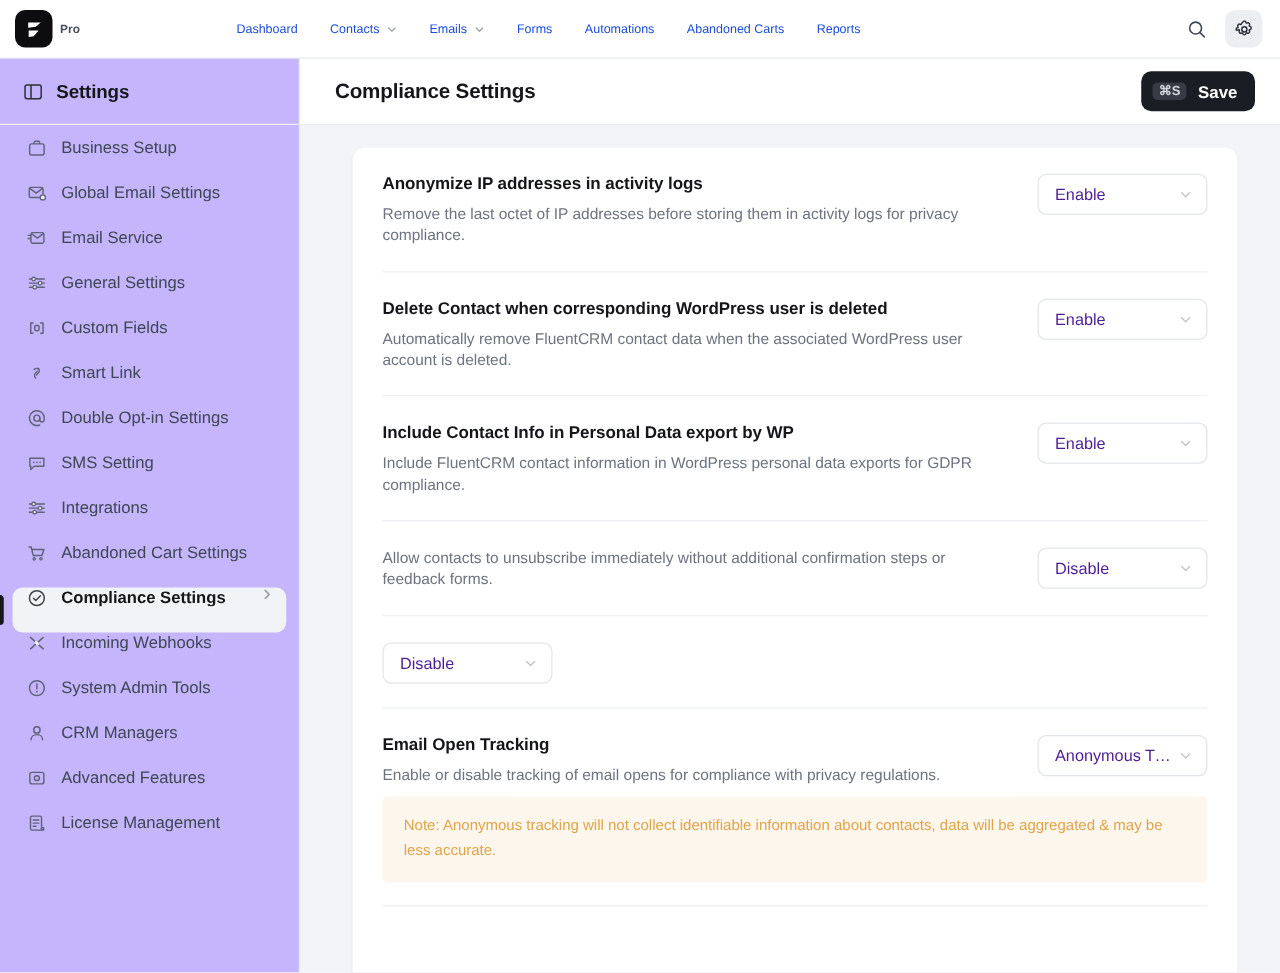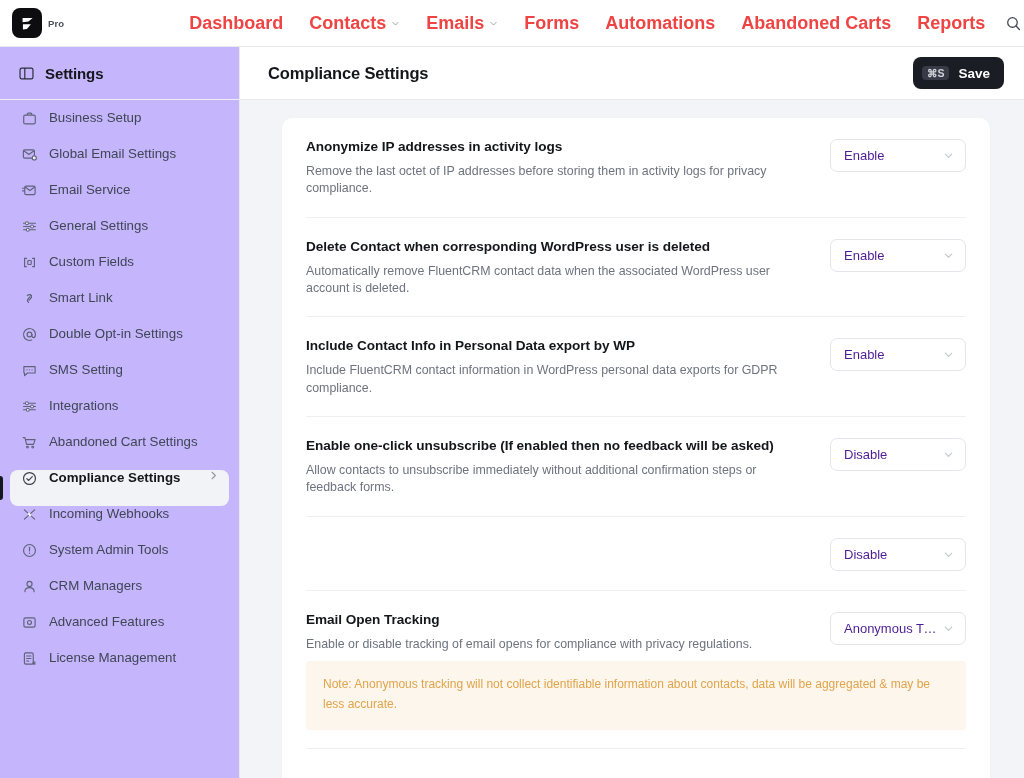--- a/index.html
+++ b/index.html
@@ -27,21 +27,21 @@
     width: 30px; height: 30px; border-radius: 8px;
     background: #0d0d0f;
     display: flex; align-items: center; justify-content: center;
   }
   .brand-pro { font-size: 9.5px; color: #4b5059; font-weight: 600; letter-spacing: .1px; }
 
   .nav-items { display: flex; align-items: center; gap: 0; margin-left: 112px; }
   .nav-item {
     display: flex; align-items: center; gap: 5px;
     padding: 6px 13px;
-    font-size: 18px; color: #ef4444; font-weight: 700;
+    font-size: 10px; color: #1d4ed8; font-weight: 400;
     cursor: pointer; border-radius: 6px; white-space: nowrap;
   }
   .chev-sm { width: 9px; height: 9px; display: inline-block; opacity: .65; }
 
   .nav-right { margin-left: auto; display: flex; align-items: center; gap: 8px; }
   .icon-btn {
     width: 30px; height: 30px; border-radius: 8px;
     display: flex; align-items: center; justify-content: center;
     cursor: pointer; background: transparent;
   }
@@ -113,21 +113,20 @@
     padding: 0 24px;
     box-shadow: 0 1px 2px rgba(20,22,30,.05);
     min-height: 100%;
   }
 
   .row {
     display: flex; align-items: flex-start;
     padding: 20px 0 19px 0;
     border-bottom: 1px solid #eef0f3;
     gap: 20px;
-    justify-content: flex-end;
   }
   .row-text { flex: 1; min-width: 0; padding-top: 1px; }
   .row-title {
     font-size: 13.6px; font-weight: 700; color: #14161a;
     letter-spacing: -.05px; margin-bottom: 7px; line-height: 1.25;
   }
   .row-desc { font-size: 12.4px; color: #6d737f; line-height: 1.4; }
 
   .select {
     width: 136px; min-width: 136px; height: 33px;
@@ -420,21 +419,20 @@
             <div class="select">
               <span class="select-val">Enable</span>
               <svg class="chev" viewBox="0 0 12 12">
                   <path d="M2.5 4.5 6 8l3.5-3.5" fill="none" stroke="#8b9099" stroke-width="1.3" stroke-linecap="round" stroke-linejoin="round"></path>
                 </svg>
             </div>
           </div>
 
           <div class="row">
             <div class="row-text">
-              <div class="row-title">Enable one-click unsubscribe (If enabled then no feedback will be asked)</div>
               <div class="row-desc">Allow contacts to unsubscribe immediately without additional confirmation steps or feedback forms.</div>
             </div>
             <div class="select">
               <span class="select-val">Disable</span>
               <svg class="chev" viewBox="0 0 12 12">
                   <path d="M2.5 4.5 6 8l3.5-3.5" fill="none" stroke="#8b9099" stroke-width="1.3" stroke-linecap="round" stroke-linejoin="round"></path>
                 </svg>
             </div>
           </div>
 

